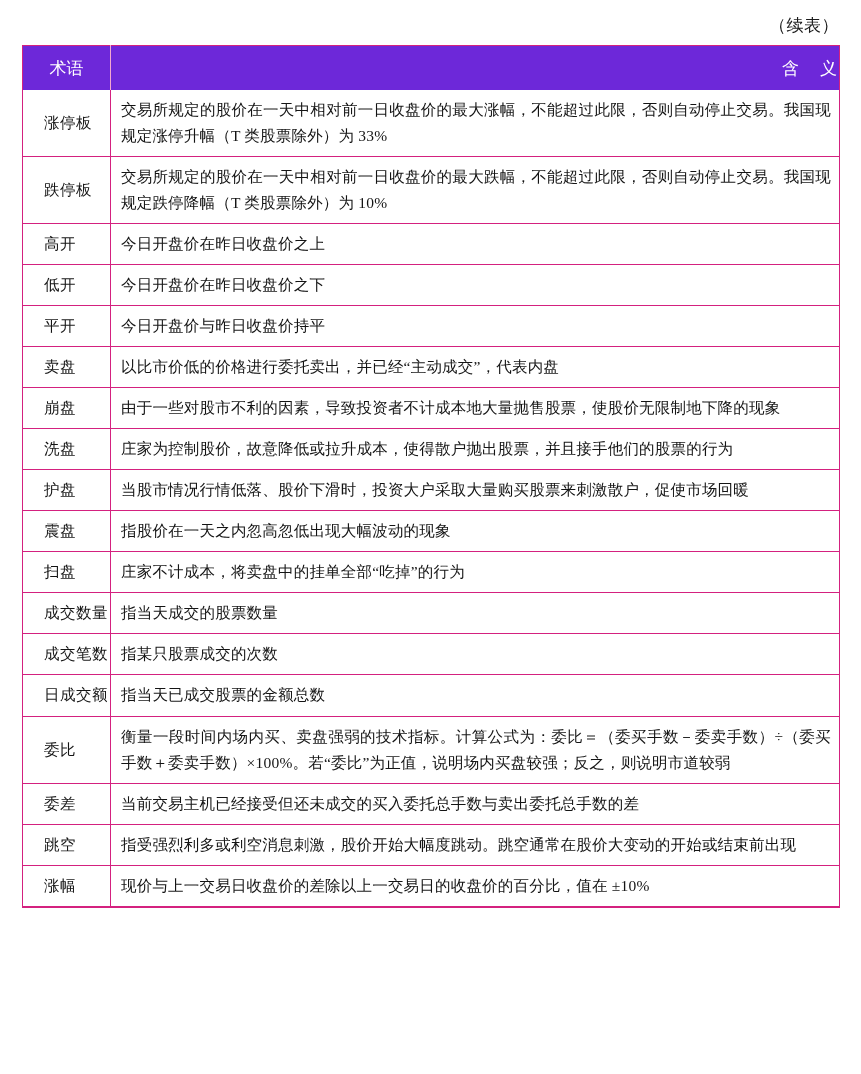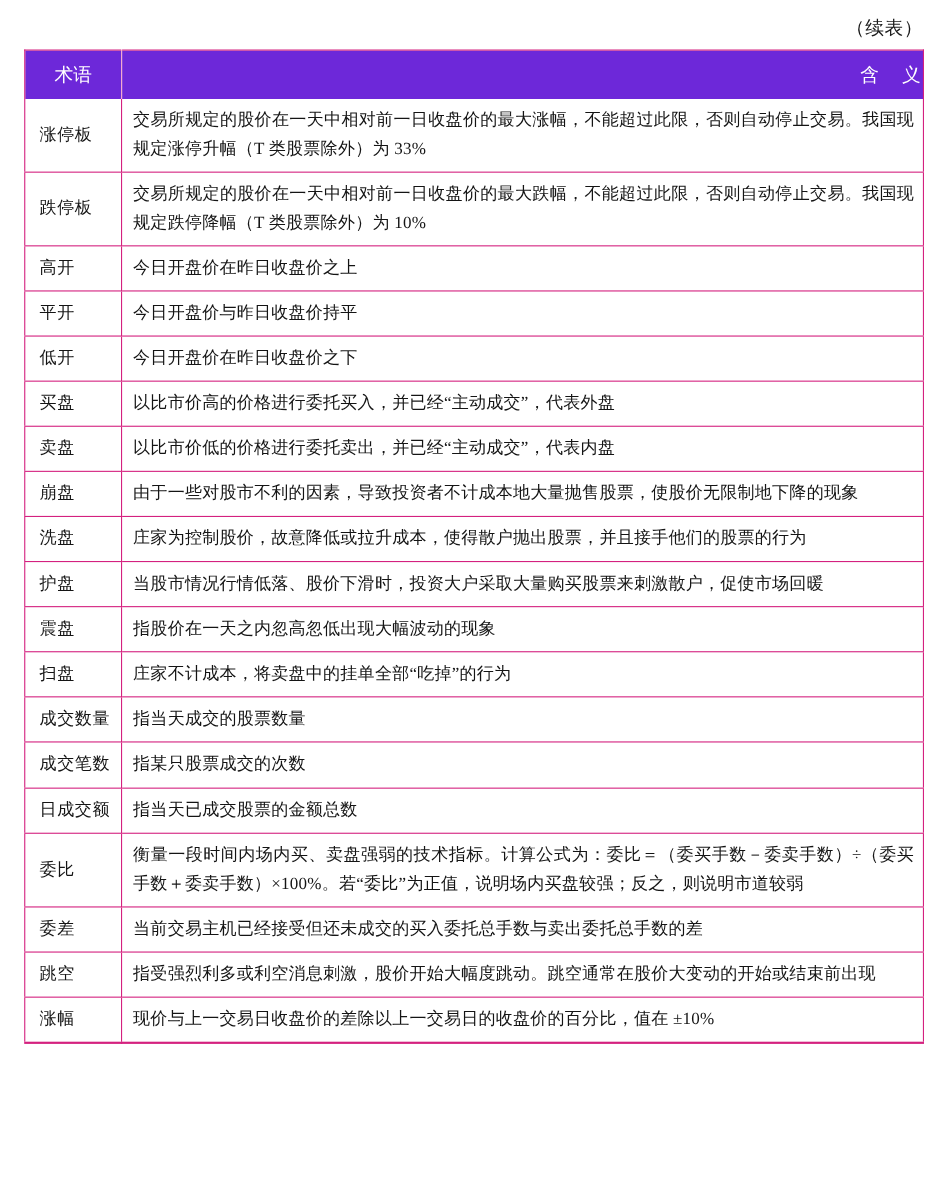--- a/index.html
+++ b/index.html
@@ -70,21 +70,21 @@
     border-top: 1.2px solid #d4217f;
     border-right: none;
     font-size: 15.5px;
     line-height: 1.68;
     vertical-align: middle;
     background: #ffffff;
     color: #141414;
   }
   tbody td.term {
     text-align: left;
-    padding: 6px 4px 6px 13px;
+    padding: 6px 4px 6px 21px;
     border-right: 1.2px solid #d4217f;
     white-space: nowrap;
     letter-spacing: 0.5px;
   }
   tbody td.meaning {
     text-align: justify;
     text-justify: inter-ideograph;
     padding: 7px 8px 7px 10px;
     letter-spacing: 0.2px;
   }
@@ -123,30 +123,26 @@
         </tr>
         <tr>
           <td class="term">跌停板</td>
           <td class="meaning">交易所规定的股价在一天中相对前一日收盘价的最大跌幅，不能超过此限，否则自动停止交易。我国现规定跌停降幅（T 类股票除外）为 10%</td>
         </tr>
         <tr>
           <td class="term">高开</td>
           <td class="meaning">今日开盘价在昨日收盘价之上</td>
         </tr>
         <tr>
-          <td class="term">平开</td>
-          <td class="meaning">今日开盘价与昨日收盘价持平</td>
-        </tr>
-        <tr>
           <td class="term">低开</td>
           <td class="meaning">今日开盘价在昨日收盘价之下</td>
         </tr>
         <tr>
-          <td class="term">买盘</td>
-          <td class="meaning">以比市价高的价格进行委托买入，并已经“主动成交”，代表外盘</td>
+          <td class="term">平开</td>
+          <td class="meaning">今日开盘价与昨日收盘价持平</td>
         </tr>
         <tr>
           <td class="term">卖盘</td>
           <td class="meaning">以比市价低的价格进行委托卖出，并已经“主动成交”，代表内盘</td>
         </tr>
         <tr>
           <td class="term">崩盘</td>
           <td class="meaning">由于一些对股市不利的因素，导致投资者不计成本地大量抛售股票，使股价无限制地下降的现象</td>
         </tr>
         <tr>

